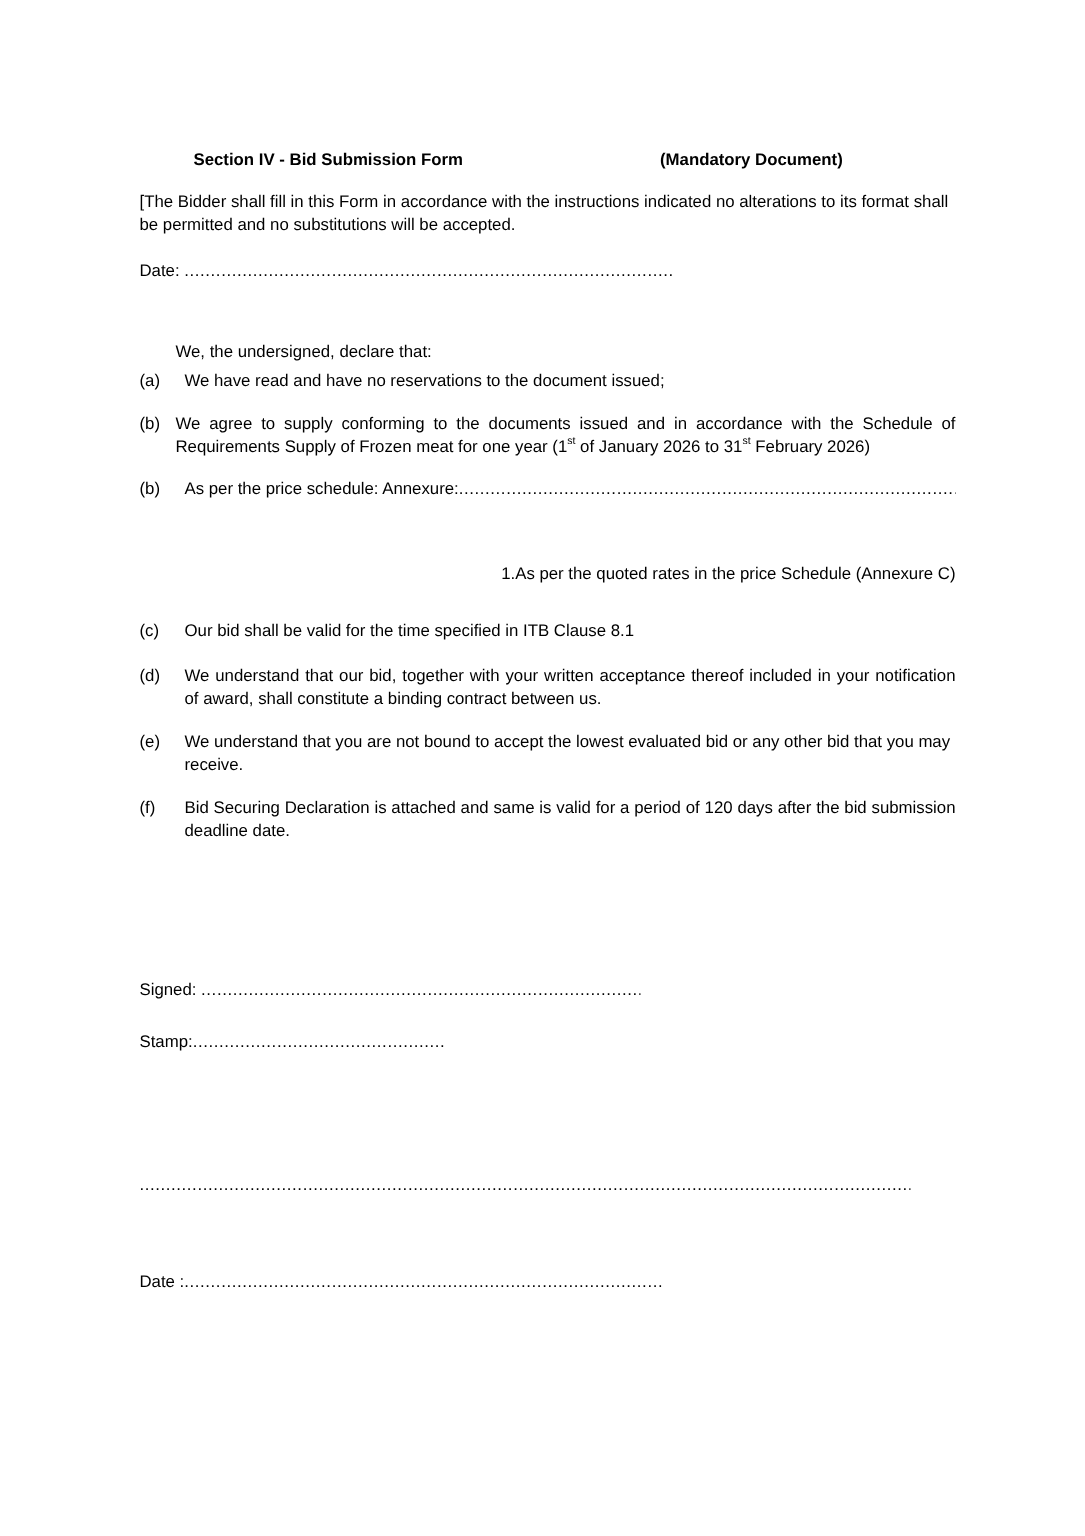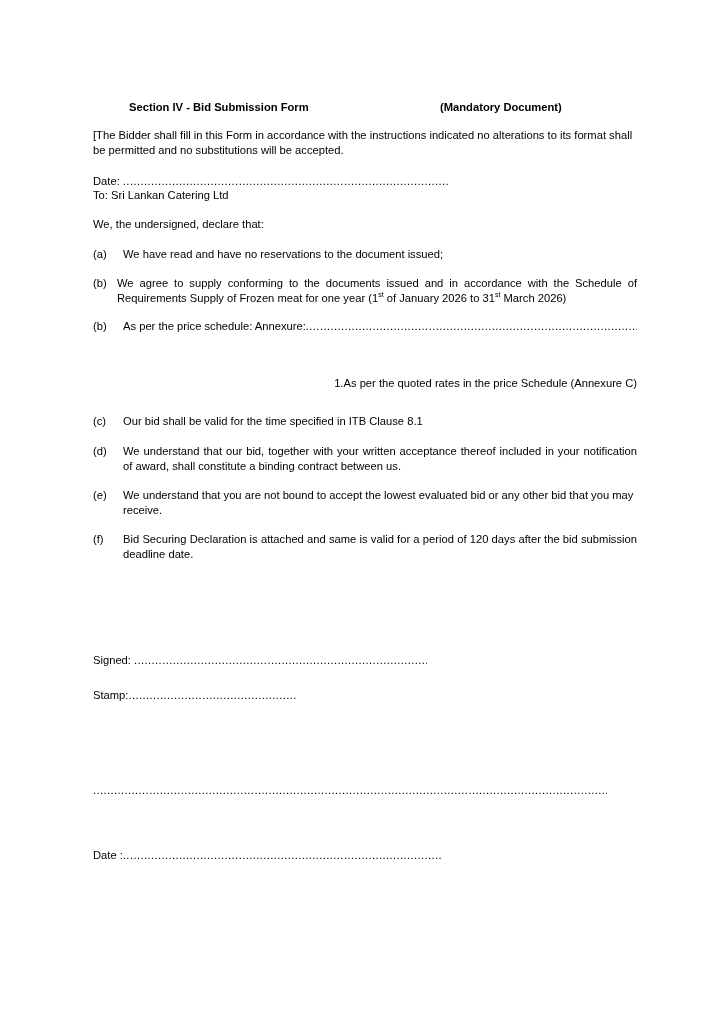--- a/index.html
+++ b/index.html
@@ -47,32 +47,31 @@
       <span class="bold" style="position:absolute;left:36px;top:0;">Section IV - Bid Submission Form</span>
       <span class="bold" style="position:absolute;left:347px;top:0;">(Mandatory Document)</span>
     </div>
 
     <div class="abs" style="top:128px;">[The Bidder shall fill in this Form in accordance with the instructions indicated no alterations to its format shall be permitted and no substitutions will be accepted.</div>
 
     <div class="abs" style="top:174px;">
       <span>Date: </span><span class="dots" style="width:325px;">....................................................................................................................................................................................................................................................................................................</span>
     </div>
 
-    <div class="abs" style="top:188px;">To: Sri Lankan Catering Ltd</div>
 
-    <div class="abs" style="top:217px;">We, the undersigned, declare that:</div>
+    <div class="abs" style="top:228px;margin-left:24px;">We, the undersigned, declare that:</div>
 
     <div class="para" style="top:247px;">
       <span class="plabel">(a)</span>
       <div class="pbody">We have read and have no reservations to the document issued;</div>
     </div>
 
     <div class="para tight" style="top:276px;">
       <span class="plabel">(b)</span>
-      <div class="pbody just"><span>We agree to supply conforming to the documents issued and in accordance with the Schedule of Requirements Supply of Frozen meat for one year (1</span><sup>st</sup><span> of January 2026 to 31</span><sup>st</sup><span> March 2026)</span></div>
+      <div class="pbody just"><span>We agree to supply conforming to the documents issued and in accordance with the Schedule of Requirements Supply of Frozen meat for one year (1</span><sup>st</sup><span> of January 2026 to 31</span><sup>st</sup><span> February 2026)</span></div>
     </div>
 
     <div class="para" style="top:319px;">
       <span class="plabel">(b)</span>
       <div class="pbody flexrow">
         <span>As per the price schedule: Annexure: </span>
           <span class="dots">....................................................................................................................................................................................................................................................................................................</span>
       </div>
     </div>
 

